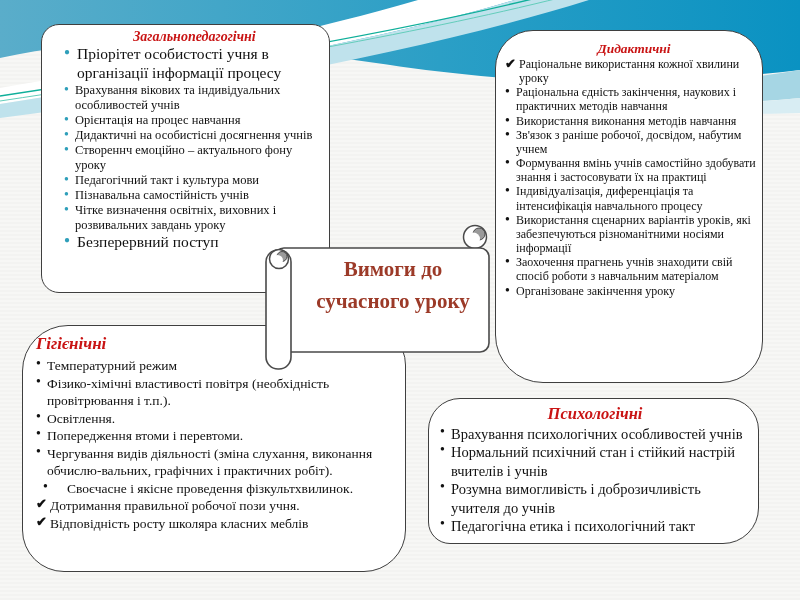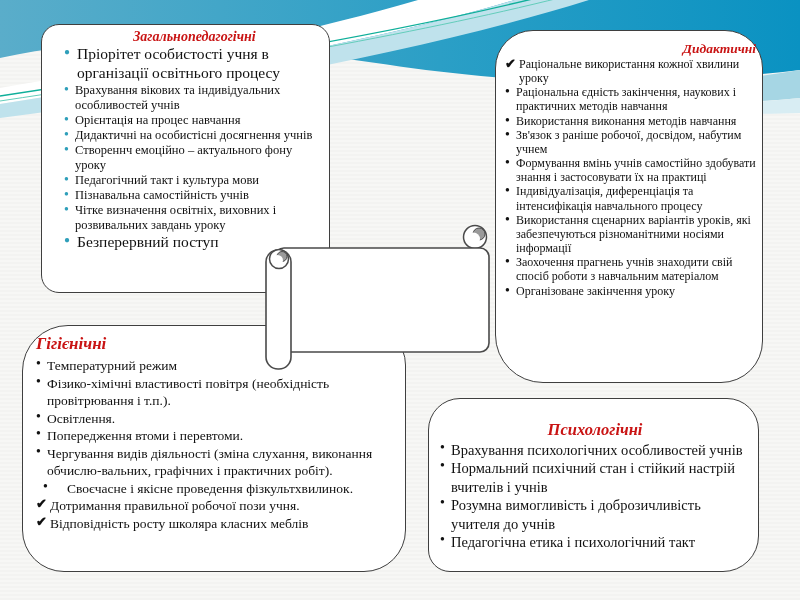--- a/index.html
+++ b/index.html
@@ -14,26 +14,26 @@
   .waves{position:absolute;left:0;top:0;width:800px;height:120px;}
   
   .box{
     position:absolute;background:#ffffff;
     border:1.6px solid #3f3f3f;box-sizing:border-box;
     color:#111;
   }
   .box-general{left:41px;top:24px;width:289px;height:269px;border-radius:18px;padding:3px 4px 0 22px;}
   .box-didactic{left:495px;top:30px;width:268px;height:353px;border-radius:38px 38px 42px 48px;padding:9px 6px 0 9px;}
   .box-hygienic{left:22px;top:325px;width:384px;height:247px;border-radius:46px 40px 42px 42px;padding:7px 10px 0 13px;}
-  .box-psych{left:428px;top:398px;width:331px;height:174px;border-radius:32px 32px 36px 22px;padding:20px 8px 0 11px;}
+  .box-psych{left:428px;top:398px;width:331px;height:146px;border-radius:32px 32px 36px 22px;padding:4px 8px 0 11px;}
   .box-title{
     font-weight:bold;font-style:italic;color:var(--header_red,#c91414);
   }
   .box-general .box-title{text-align:center;font-size:14px;line-height:17px;}
-  .box-didactic .box-title{text-align:right;font-size:13.5px;line-height:17px;margin-left:7px;}
+  .box-didactic .box-title{text-align:center;font-size:13.5px;line-height:17px;margin-left:7px;}
   .box-hygienic .box-title{text-align:left;font-size:17px;line-height:22px;margin-bottom:2px;}
   .box-psych .box-title{text-align:center;font-size:16.5px;line-height:21px;margin-bottom:1px;}
   
   .item{display:flex;align-items:flex-start;}
   .item .marker{flex:none;}
   .item .txt{flex:1;}
   .box-general .item{font-size:12.5px;line-height:1.2;}
   .box-general .item.lg{font-size:15.5px;line-height:1.22;}
   .box-didactic .item{font-size:12px;line-height:1.18;}
   .box-hygienic .item{font-size:13.5px;line-height:1.3;}
@@ -72,21 +72,21 @@
     <path d="M800,98 C720,106 640,109 560,109 C640,115 730,115 800,113 Z" fill="#d8edf3"></path>
     <path d="M0,96 C240,60 430,26 560,-8" stroke="#0faf9a" stroke-width="1.4" fill="none"></path>
     <path d="M0,101 C240,65 430,31 575,-6" stroke="#63cdbb" stroke-width="1" fill="none"></path>
   </svg>
 
   <div class="box box-general">
     <div class="box-title">Загальнопедагогічні</div>
     <div>
         <div class="item lg">
           <span class="marker dot">●</span>
-          <span class="txt">Пріорітет особистості учня в організації освітнього процесу</span>
+          <span class="txt">Пріорітет особистості учня в організації інформації процесу</span>
         </div>
         <div class="item">
           <span class="marker dot">●</span>
           <span class="txt">Врахування вікових та індивідуальних особливостей учнів</span>
         </div>
         <div class="item">
           <span class="marker dot">●</span>
           <span class="txt">Орієнтація  на процес навчання</span>
         </div>
         <div class="item">
@@ -229,14 +229,15 @@
     <rect x="22" y="36" width="214" height="104" rx="9" fill="#ffffff" stroke="#4a4a4a" stroke-width="1.6"></rect>
 
     <rect x="13" y="38" width="25" height="119" rx="12" fill="#ffffff" stroke="#4a4a4a" stroke-width="1.6"></rect>
 
     <g>
       <circle cx="26" cy="47" r="9.5" fill="#ffffff" stroke="#4a4a4a" stroke-width="1.5"></circle>
       <circle cx="29" cy="44.5" r="5" fill="#9a9a9a" stroke="#4a4a4a" stroke-width="1"></circle>
       <circle cx="24.5" cy="48.5" r="5.5" fill="#ffffff"></circle>
     </g>
   </svg>
+  <div class="scroll-title">Вимоги до сучасного уроку</div>
 
 </div>
 
 </body></html>

